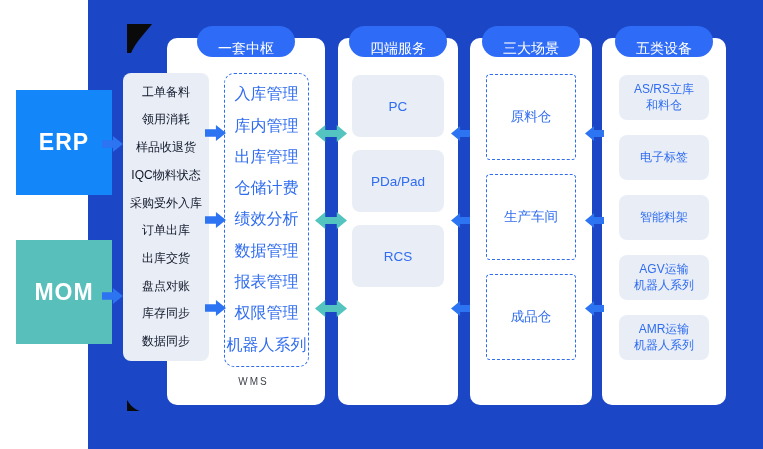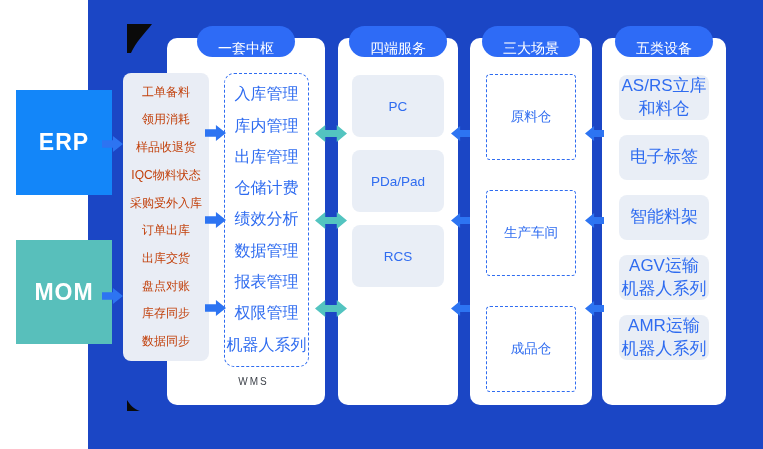--- a/index.html
+++ b/index.html
@@ -20,40 +20,40 @@
   .card1 { left:167px; width:158px; }
   .card2 { left:338px; width:120px; }
   .card3 { left:470px; width:122px; }
   .card4 { left:602px; width:124px; }
 
   .pill { position:absolute; top:26px; height:31px; line-height:31px; padding:7px 21px; border-radius:16px;
           background:#2E6BF6; color:#fff; font-size:14px; white-space:nowrap; transform:translateX(-50%); z-index:3; }
 
   .gray-list { position:absolute; left:123px; top:73px; width:86px; height:288px; background:#E9EDF5; border-radius:8px;
                display:flex; flex-direction:column; justify-content:space-evenly; align-items:center; z-index:2; }
-  .gray-list span { font-size:12px; color:#c2410c; white-space:nowrap; }
+  .gray-list span { font-size:12px; color:#0f172a; white-space:nowrap; }
 
   .dashed-list { position:absolute; left:224px; top:73px; width:85px; height:294px; border:1.5px dashed #2F6CF0;
                  border-radius:10px; display:flex; flex-direction:column; justify-content:space-evenly; align-items:center; z-index:2; }
   .dashed-list span { font-size:16px; color:#2F6CF0; white-space:nowrap; }
 
   .wms-caption { position:absolute; left:167px; top:376px; width:173px; text-align:center;
                  font-size:10px; letter-spacing:2px; color:#3E434B; }
 
   .inner-col { position:absolute; top:38px; display:flex; flex-direction:column; align-items:center; }
   .col2 { left:338px; width:120px; padding-top:37px; row-gap:13px; }
-  .col3 { left:470px; width:122px; padding-top:36px; row-gap:30px; }
+  .col3 { left:470px; width:122px; padding-top:36px; row-gap:14px; }
   .col4 { left:602px; width:124px; padding-top:37px; row-gap:15px; }
 
   .svc-box { width:92px; height:62px; background:#E9EEF6; border-radius:8px; display:flex; align-items:center;
              justify-content:center; color:#2F6CF0; font-size:13.5px; }
   .scene-box { width:90px; height:86px; border:1.5px dashed #2F6CF0; border-radius:4px; display:flex; align-items:center;
                justify-content:center; color:#2F6CF0; font-size:13.5px; }
   .dev-box { width:90px; height:45px; background:#E9EEF6; border-radius:8px; display:flex; align-items:center;
-             justify-content:center; color:#2F6CF0; font-size:17px; line-height:1.3; text-align:center; white-space:pre-line; }
+             justify-content:center; color:#2F6CF0; font-size:12px; line-height:1.3; text-align:center; white-space:pre-line; }
 
   .arrow { position:absolute; z-index:4; }
   .arrow-right { width:21px; height:16px; background:#2D74F2;
     clip-path:polygon(0% 26%, 52% 26%, 52% 0%, 100% 50%, 52% 100%, 52% 74%, 0% 74%); }
   .arrow-left { width:19px; height:15px; background:#2D74F2;
     clip-path:polygon(100% 26%, 48% 26%, 48% 0%, 0% 50%, 48% 100%, 48% 74%, 100% 74%); }
   .arrow-double { width:32px; height:17px; background:#53C4C0;
     clip-path:polygon(0% 50%, 32% 0%, 32% 30%, 68% 30%, 68% 0%, 100% 50%, 68% 100%, 68% 70%, 32% 70%, 32% 100%); }
 </style>
 </head>

